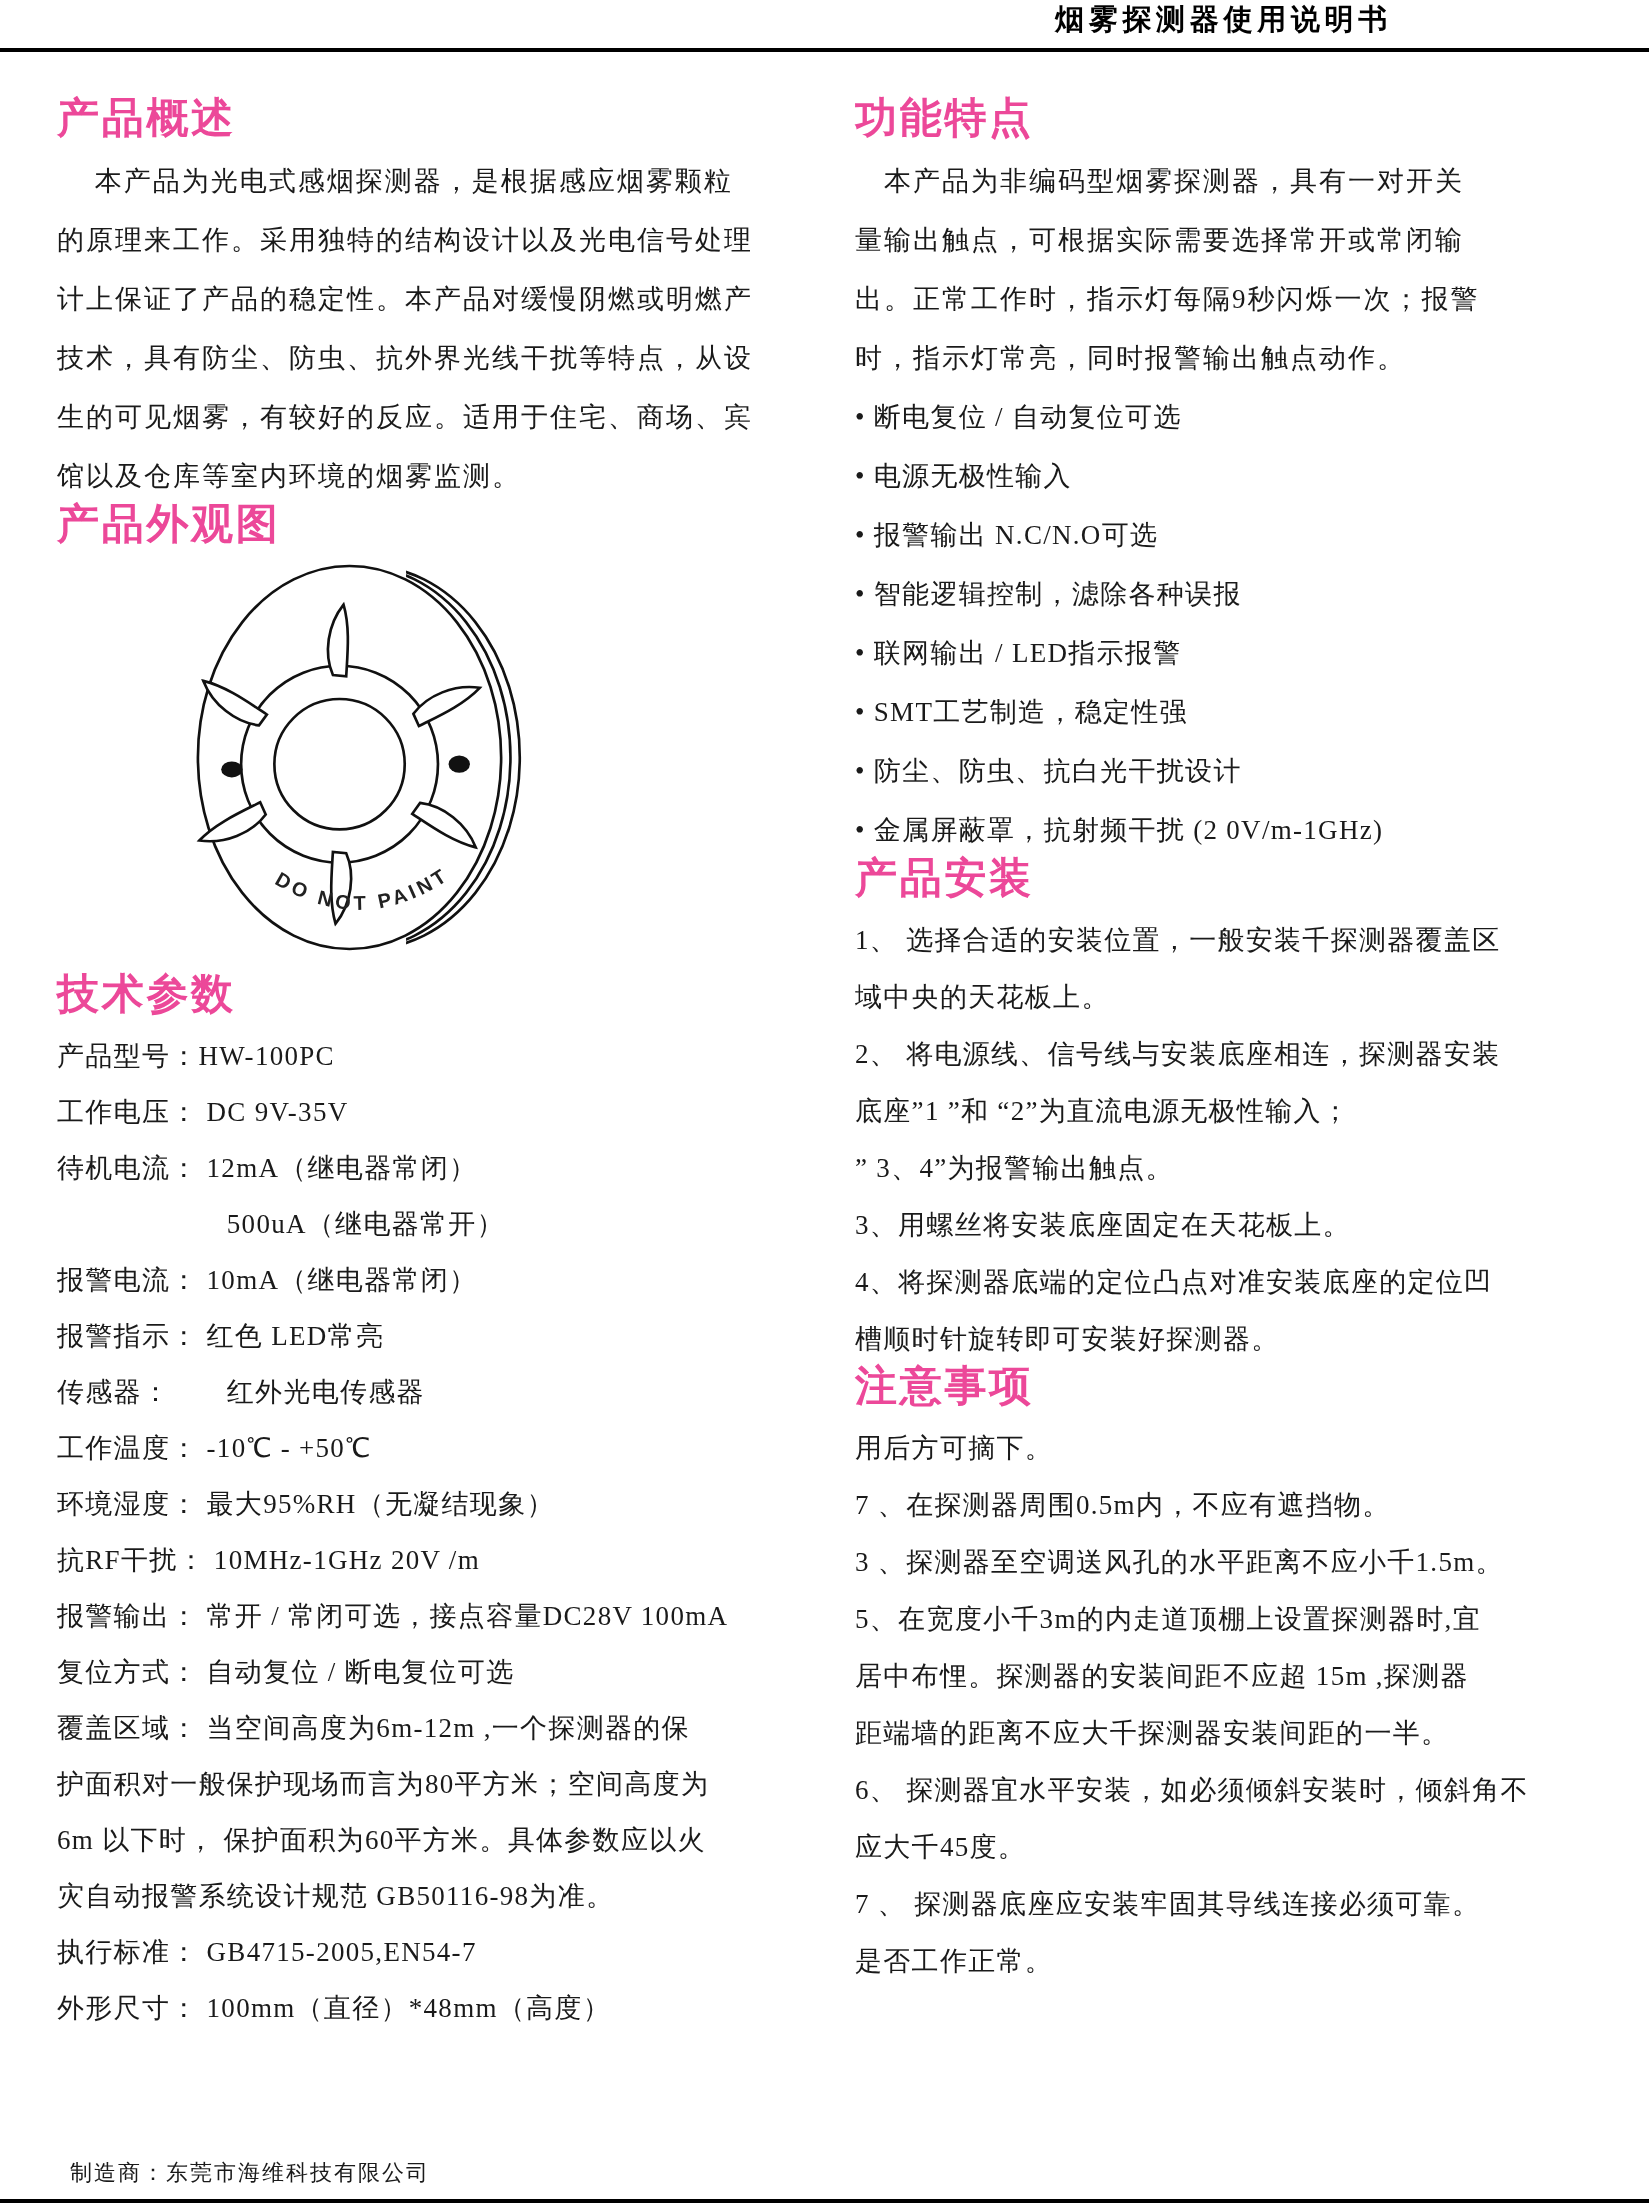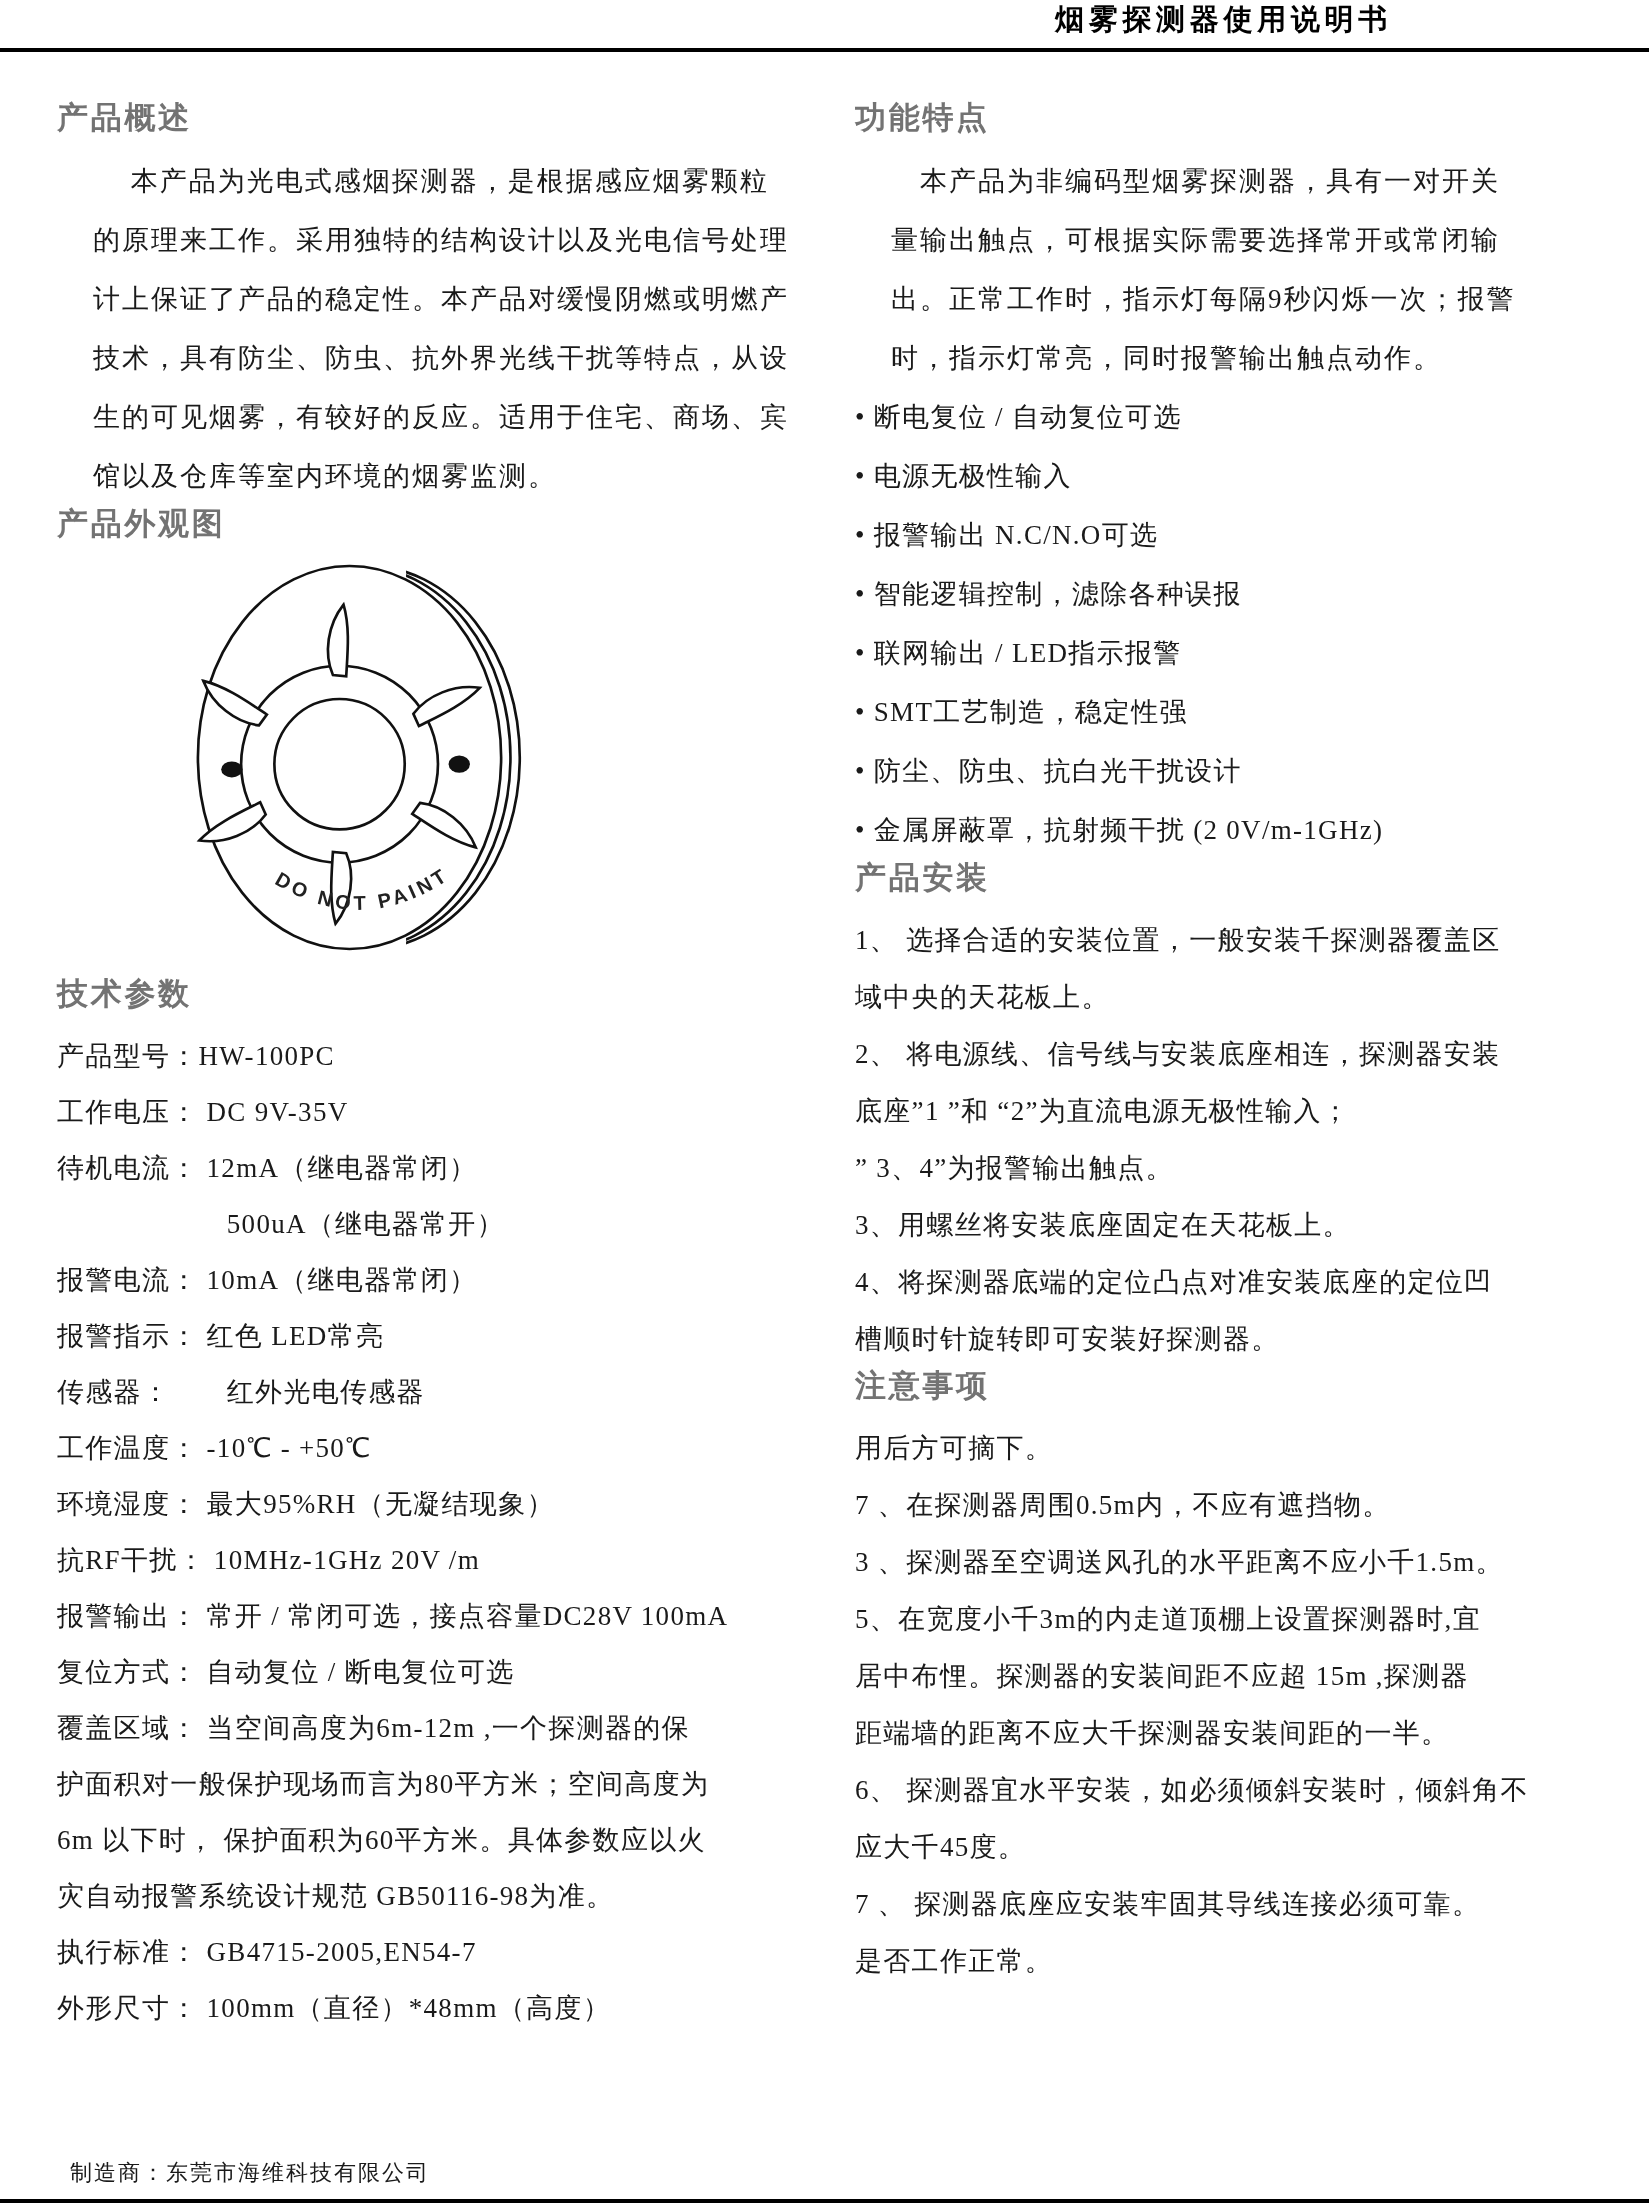--- a/index.html
+++ b/index.html
@@ -12,26 +12,26 @@
     font-family:"Liberation Sans",sans-serif;font-weight:bold;
     font-size:29px;letter-spacing:4.7px;color:#000;white-space:pre;
   }
   .rule{position:absolute;left:0;width:1649px;background:#000;}
   .rule-top{top:48px;height:4px;}
   .rule-bottom{top:2199px;height:4px;}
   .col{position:absolute;top:100px;}
   .col-left{left:57px;width:729px;}
   .col-right{left:855px;width:775px;}
   h2.sec{
-    font-family:"Liberation Sans",sans-serif;font-weight:bold;color:#737373;
-    font-size:31px;letter-spacing:2.7px;margin:0 0 16px 0;line-height:36px;
+    font-family:"Liberation Sans",sans-serif;font-weight:bold;color:#ec4899;
+    font-size:42px;letter-spacing:2.7px;margin:0 0 16px 0;line-height:36px;
   }
   .mt{margin-top:14.6px;}
   .line{white-space:pre;}
-  .para .line{font-size:27px;height:59px;line-height:59px;letter-spacing:2px;margin-left:36px;}
+  .para .line{font-size:27px;height:59px;line-height:59px;letter-spacing:2px;}
   .bullets .line{font-size:27px;height:59px;line-height:59px;letter-spacing:1.3px;}
   .tech .line{font-size:27px;height:56px;line-height:56px;letter-spacing:1.3px;}
   .steps .line{font-size:27px;height:57px;line-height:57px;letter-spacing:1.3px;}
   .figure{position:relative;width:333px;height:399px;margin:8px 0 18.6px 136px;}
   .figure svg{display:block;}
   .manufacturer{
     position:absolute;left:70px;top:2158px;font-size:22px;letter-spacing:2px;
     color:#1a1a1a;white-space:pre;
   }
 </style>

